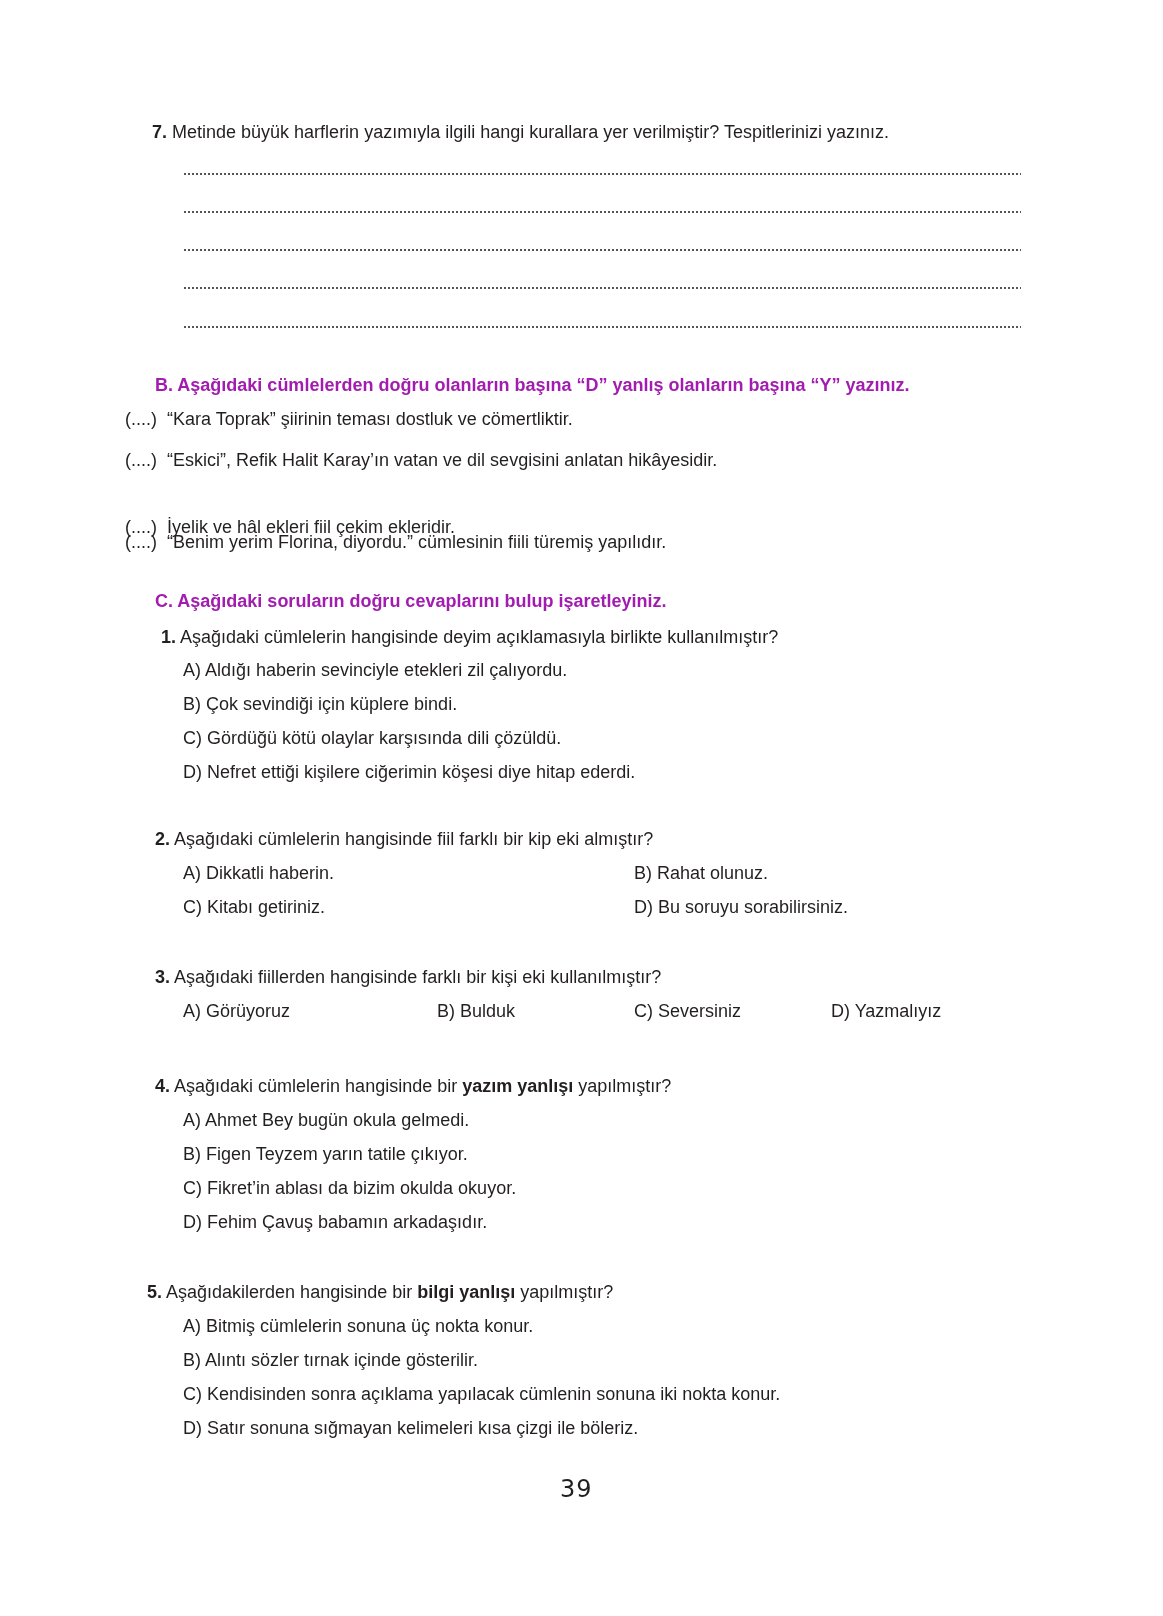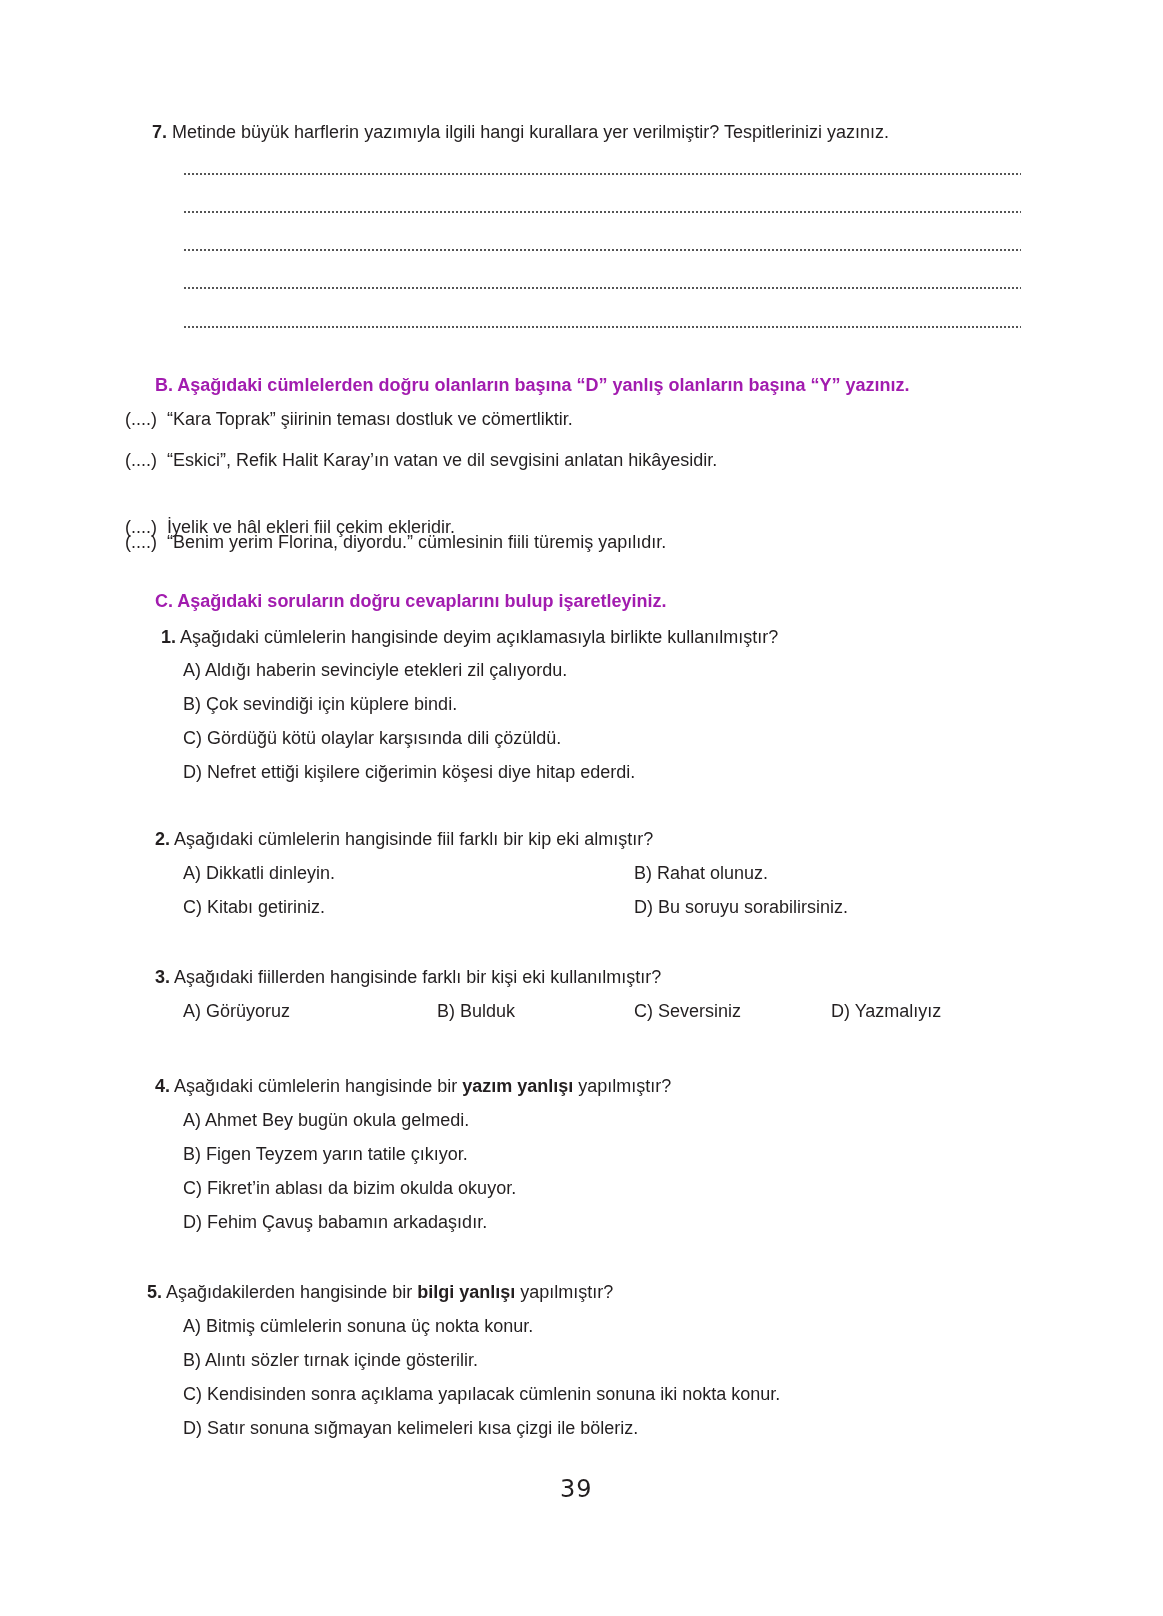--- a/index.html
+++ b/index.html
@@ -58,21 +58,21 @@
 </div>
 <div class="abs" style="left:183px; top:659px;">A) Aldığı haberin sevinciyle etekleri zil çalıyordu.</div>
 <div class="abs" style="left:183px; top:693px;">B) Çok sevindiği için küplere bindi.</div>
 <div class="abs" style="left:183px; top:727px;">C) Gördüğü kötü olaylar karşısında dili çözüldü.</div>
 <div class="abs" style="left:183px; top:761px;">D) Nefret ettiği kişilere ciğerimin köşesi diye hitap ederdi.</div>
 
 <div class="abs" style="left:155px; top:828px;">
   <span class="num">2.</span>
   <span>Aşağıdaki cümlelerin hangisinde fiil farklı bir kip eki almıştır?</span>
 </div>
-<div class="abs" style="left:183px; top:862px;">A) Dikkatli dinleyin.</div>
+<div class="abs" style="left:183px; top:862px;">A) Dikkatli haberin.</div>
 <div class="abs" style="left:634px; top:862px;">B) Rahat olunuz.</div>
 <div class="abs" style="left:183px; top:896px;">C) Kitabı getiriniz.</div>
 <div class="abs" style="left:634px; top:896px;">D) Bu soruyu sorabilirsiniz.</div>
 
 <div class="abs" style="left:155px; top:966px;">
   <span class="num">3.</span>
   <span>Aşağıdaki fiillerden hangisinde farklı bir kişi eki kullanılmıştır?</span>
 </div>
 <div class="abs" style="left:183px; top:1000px;">A) Görüyoruz</div>
 <div class="abs" style="left:437px; top:1000px;">B) Bulduk</div>

